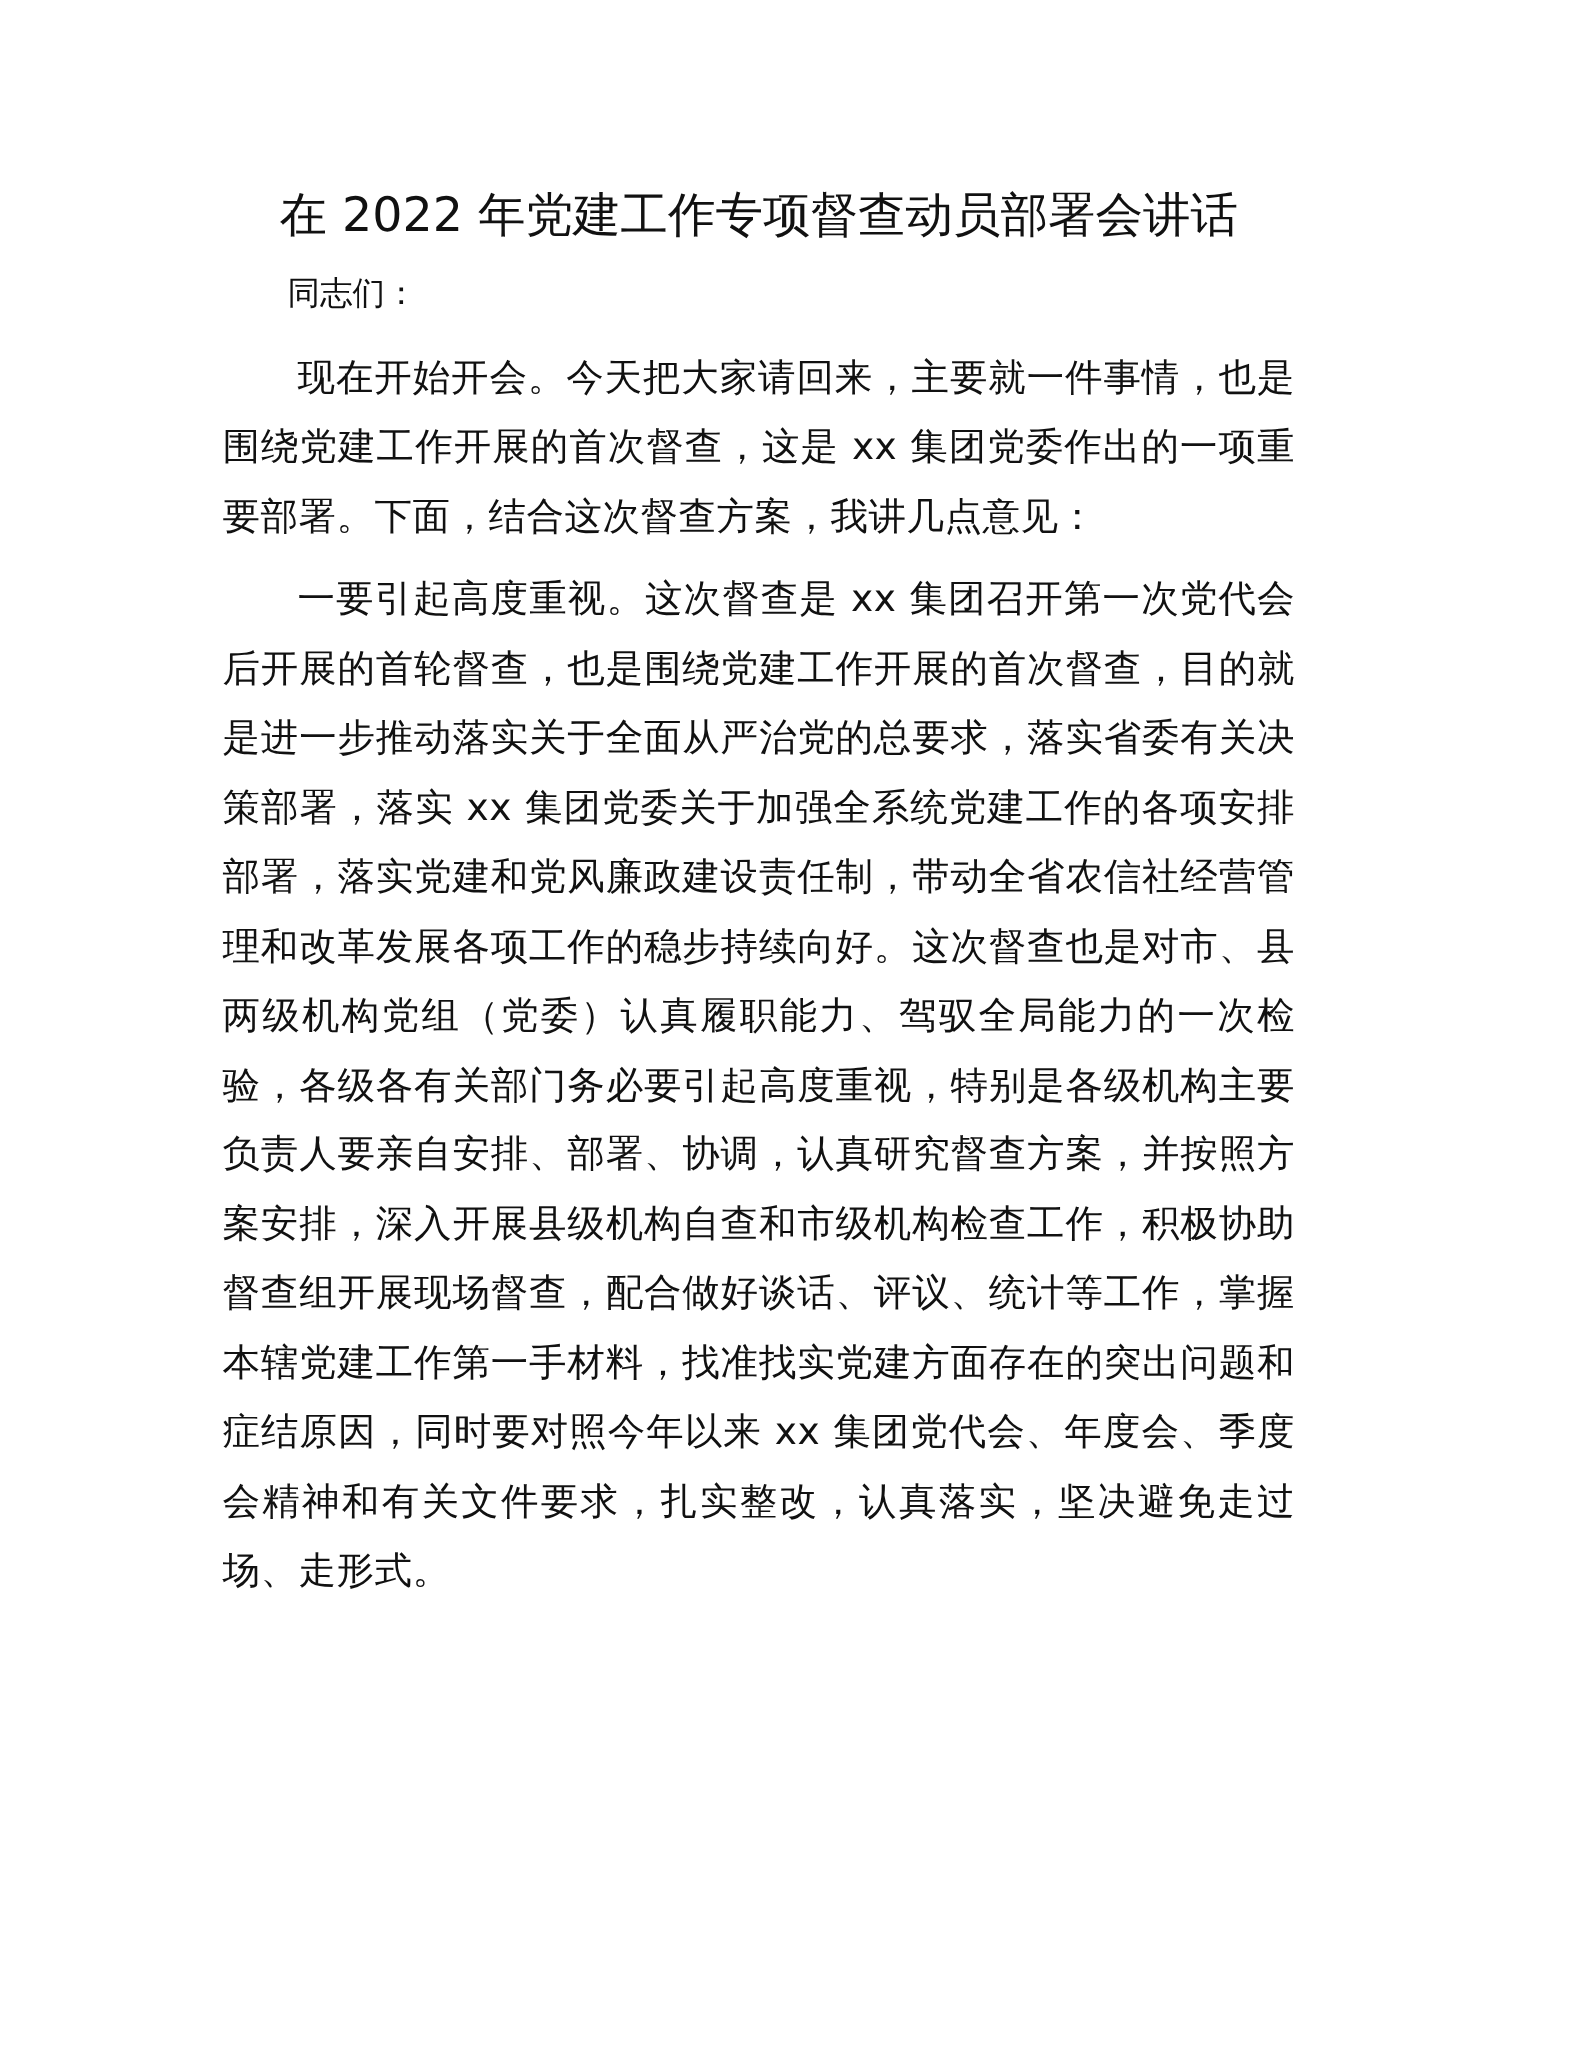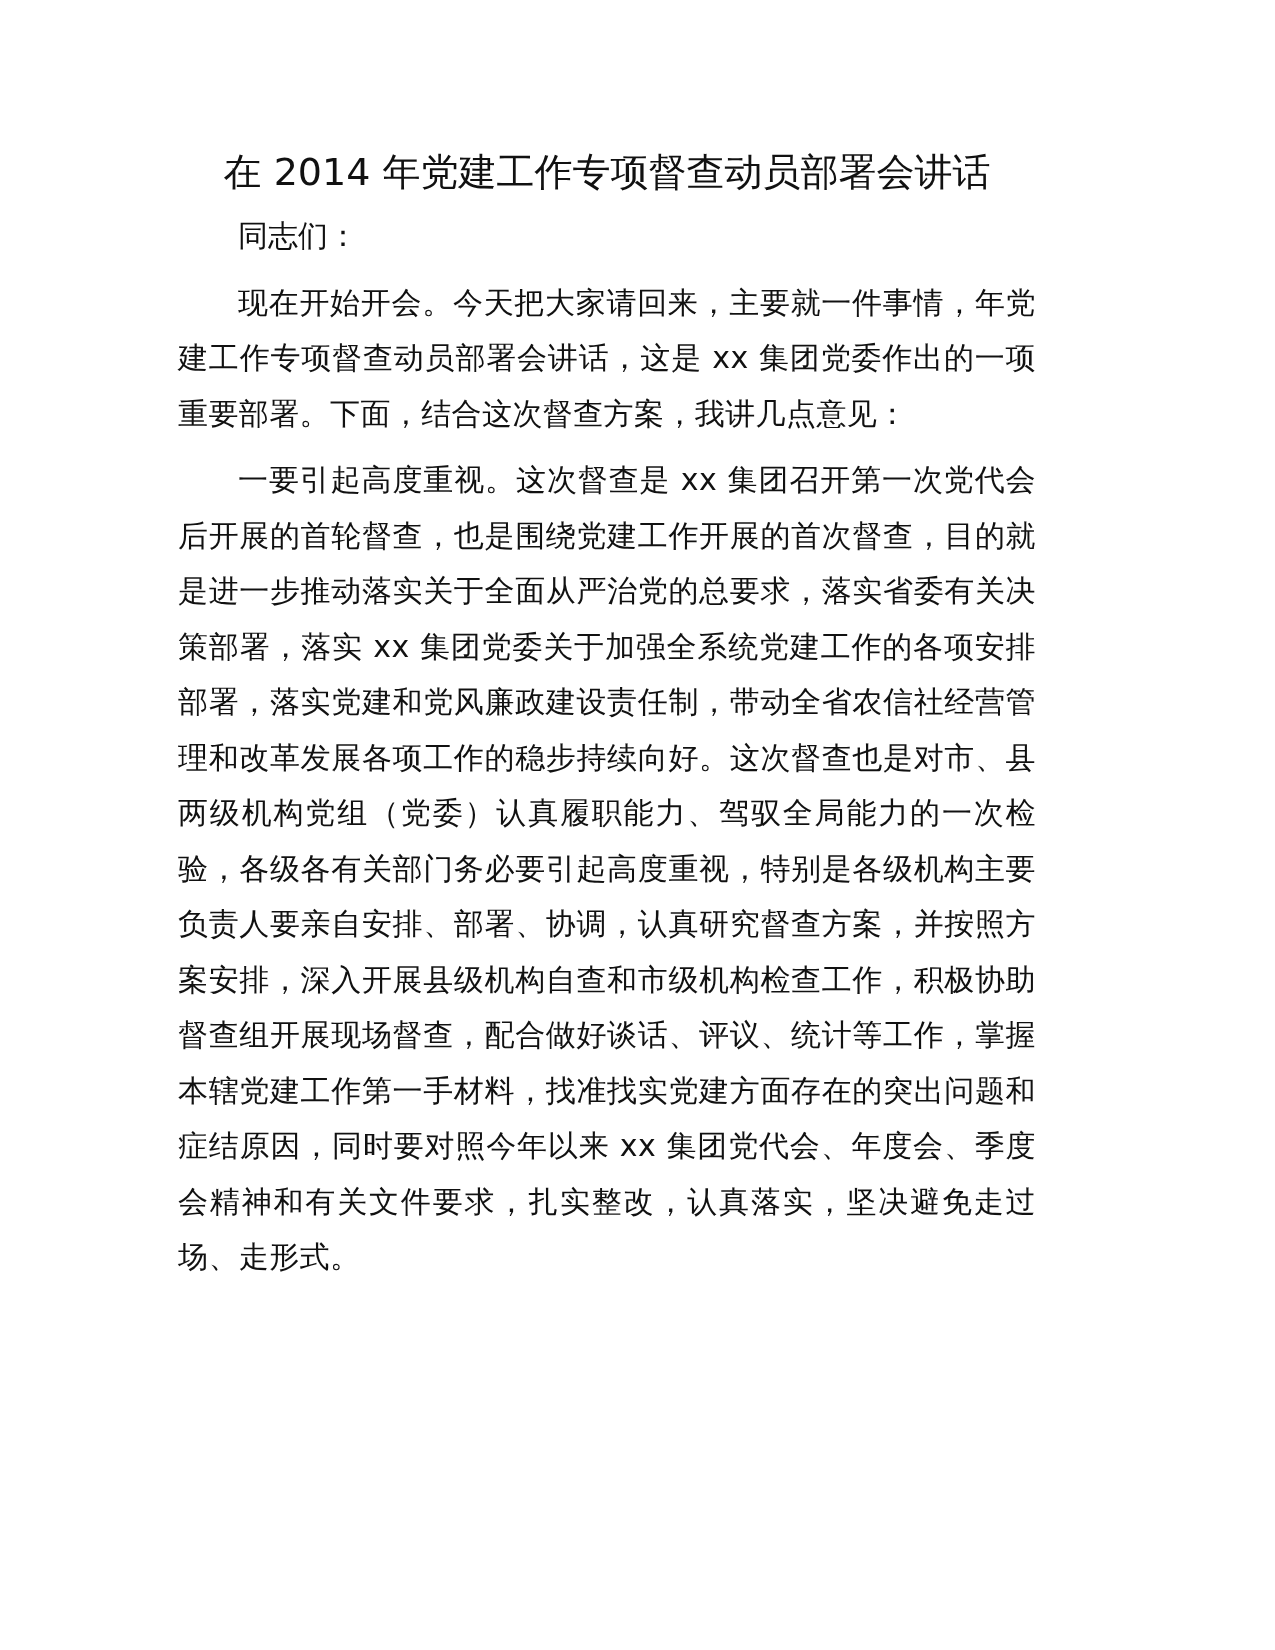--- a/index.html
+++ b/index.html
@@ -33,27 +33,27 @@
     .para {
       font-size: 30px;
       line-height: 55.5px;
       margin: 0 0 11px 0;
       text-indent: 2em;
       text-align: justify;
       text-align-last: left;
       letter-spacing: 0.4px;
     }
     .salutation {
-      font-size: 30px;
+      font-size: 26px;
       line-height: 55.5px;
       margin: 0 0 11px 0;
       text-indent: 2em;
     }
   </style>
 </head>
 <body>
 
 <div class="page">
-  <h1 class="title">在 2014 年党建工作专项督查动员部署会讲话</h1>
+  <h1 class="title">在 2022 年党建工作专项督查动员部署会讲话</h1>
   <p class="salutation">同志们：</p>
-  <p class="para">现在开始开会。今天把大家请回来，主要就一件事情，年党建工作专项督查动员部署会讲话，这是 xx 集团党委作出的一项重要部署。下面，结合这次督查方案，我讲几点意见：</p>
+  <p class="para">现在开始开会。今天把大家请回来，主要就一件事情，也是围绕党建工作开展的首次督查，这是 xx 集团党委作出的一项重要部署。下面，结合这次督查方案，我讲几点意见：</p>
   <p class="para">一要引起高度重视。这次督查是 xx 集团召开第一次党代会后开展的首轮督查，也是围绕党建工作开展的首次督查，目的就是进一步推动落实关于全面从严治党的总要求，落实省委有关决策部署，落实 xx 集团党委关于加强全系统党建工作的各项安排部署，落实党建和党风廉政建设责任制，带动全省农信社经营管理和改革发展各项工作的稳步持续向好。这次督查也是对市、县两级机构党组（党委）认真履职能力、驾驭全局能力的一次检验，各级各有关部门务必要引起高度重视，特别是各级机构主要负责人要亲自安排、部署、协调，认真研究督查方案，并按照方案安排，深入开展县级机构自查和市级机构检查工作，积极协助督查组开展现场督查，配合做好谈话、评议、统计等工作，掌握本辖党建工作第一手材料，找准找实党建方面存在的突出问题和症结原因，同时要对照今年以来 xx 集团党代会、年度会、季度会精神和有关文件要求，扎实整改，认真落实，坚决避免走过场、走形式。</p>
 </div>
 
 </body></html>

